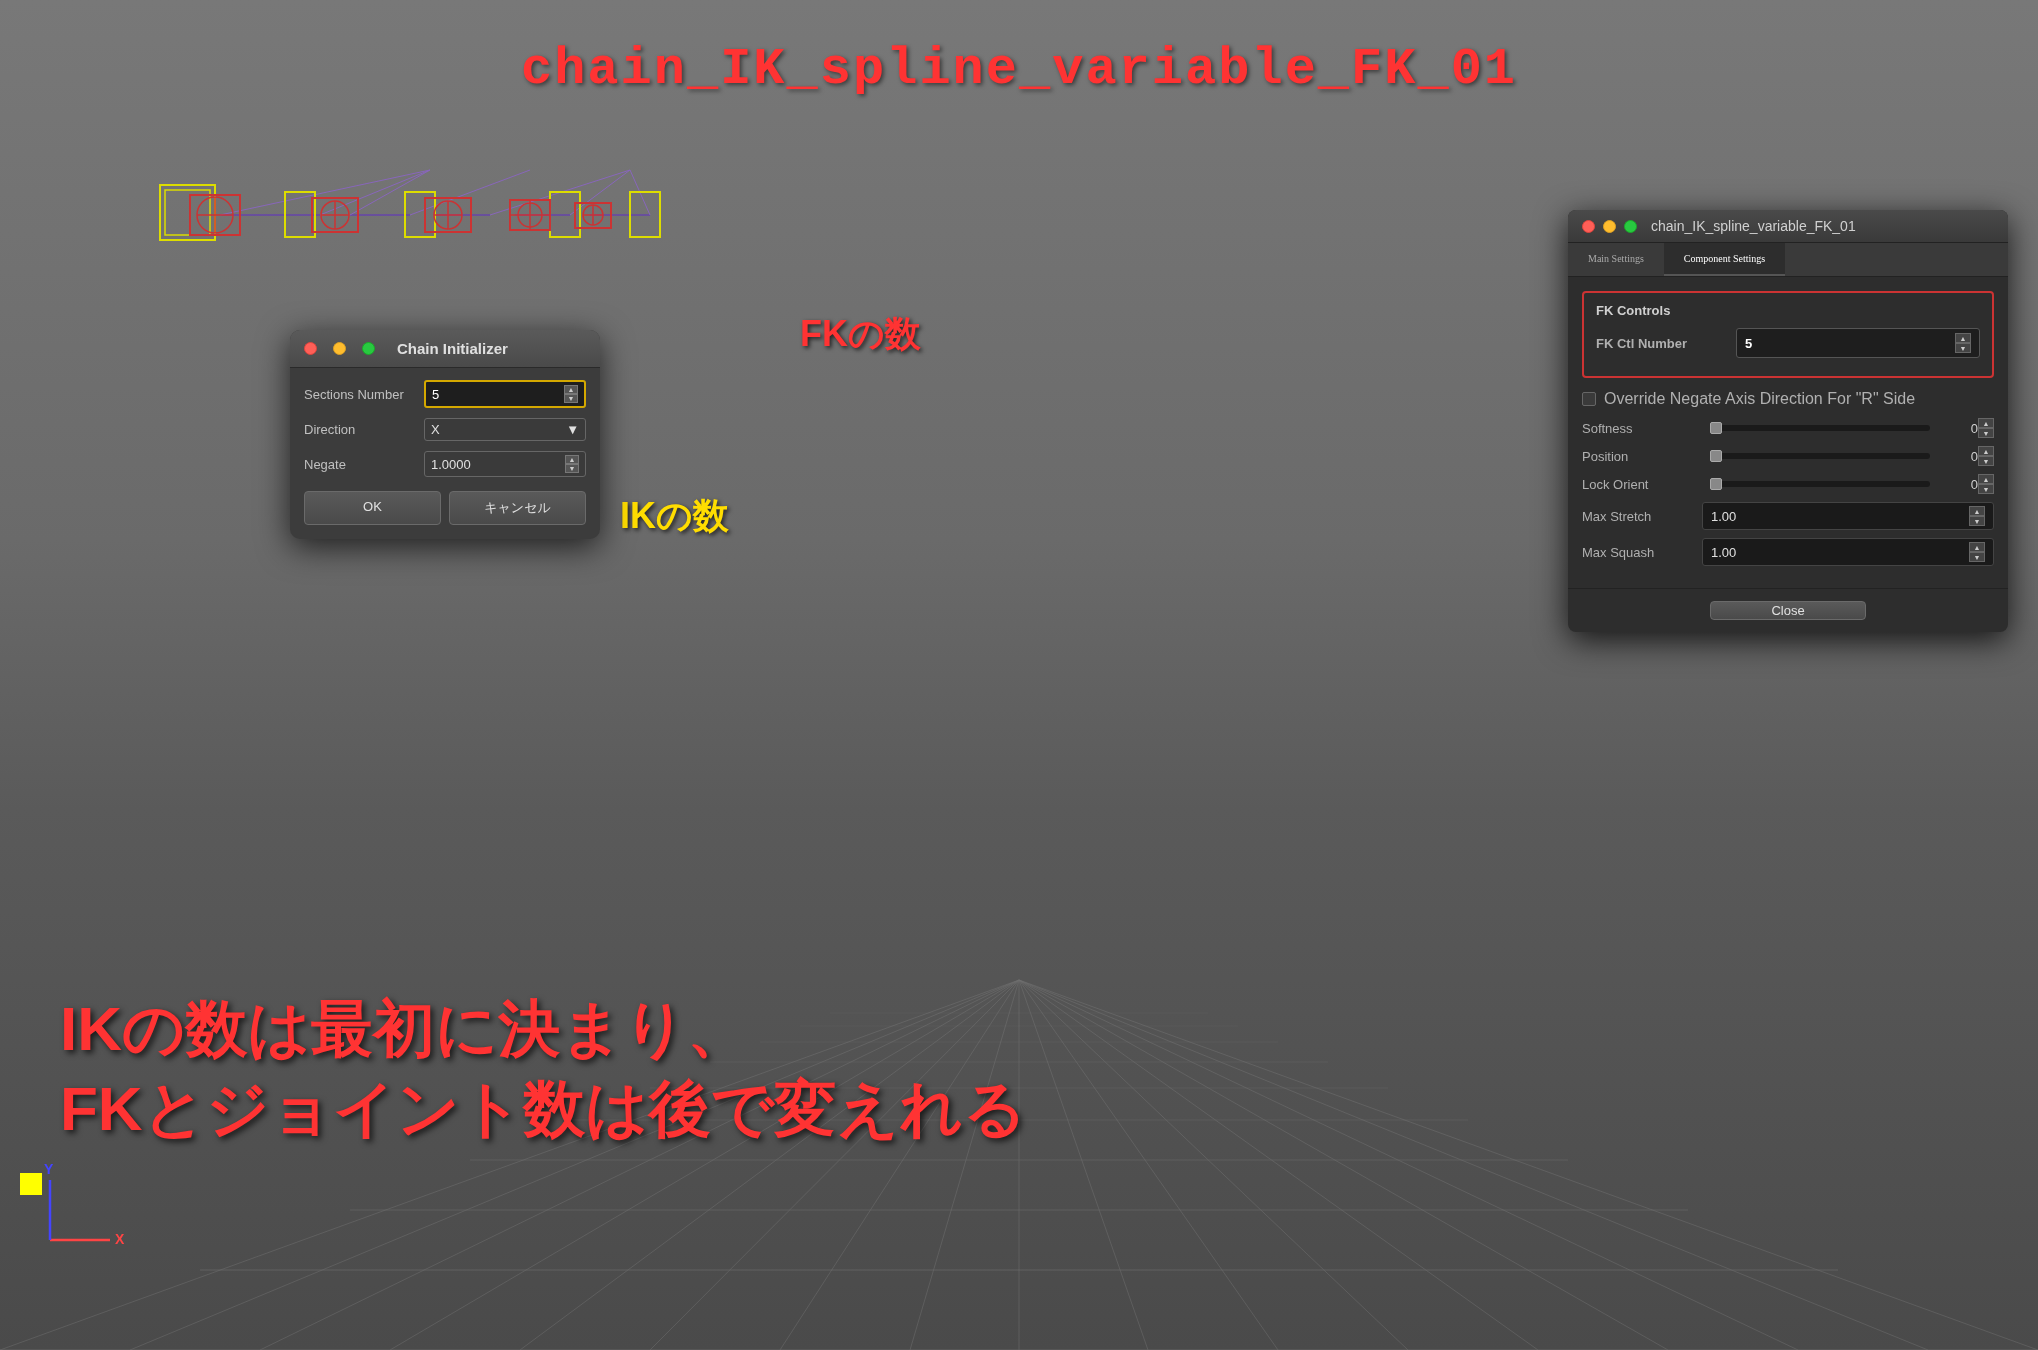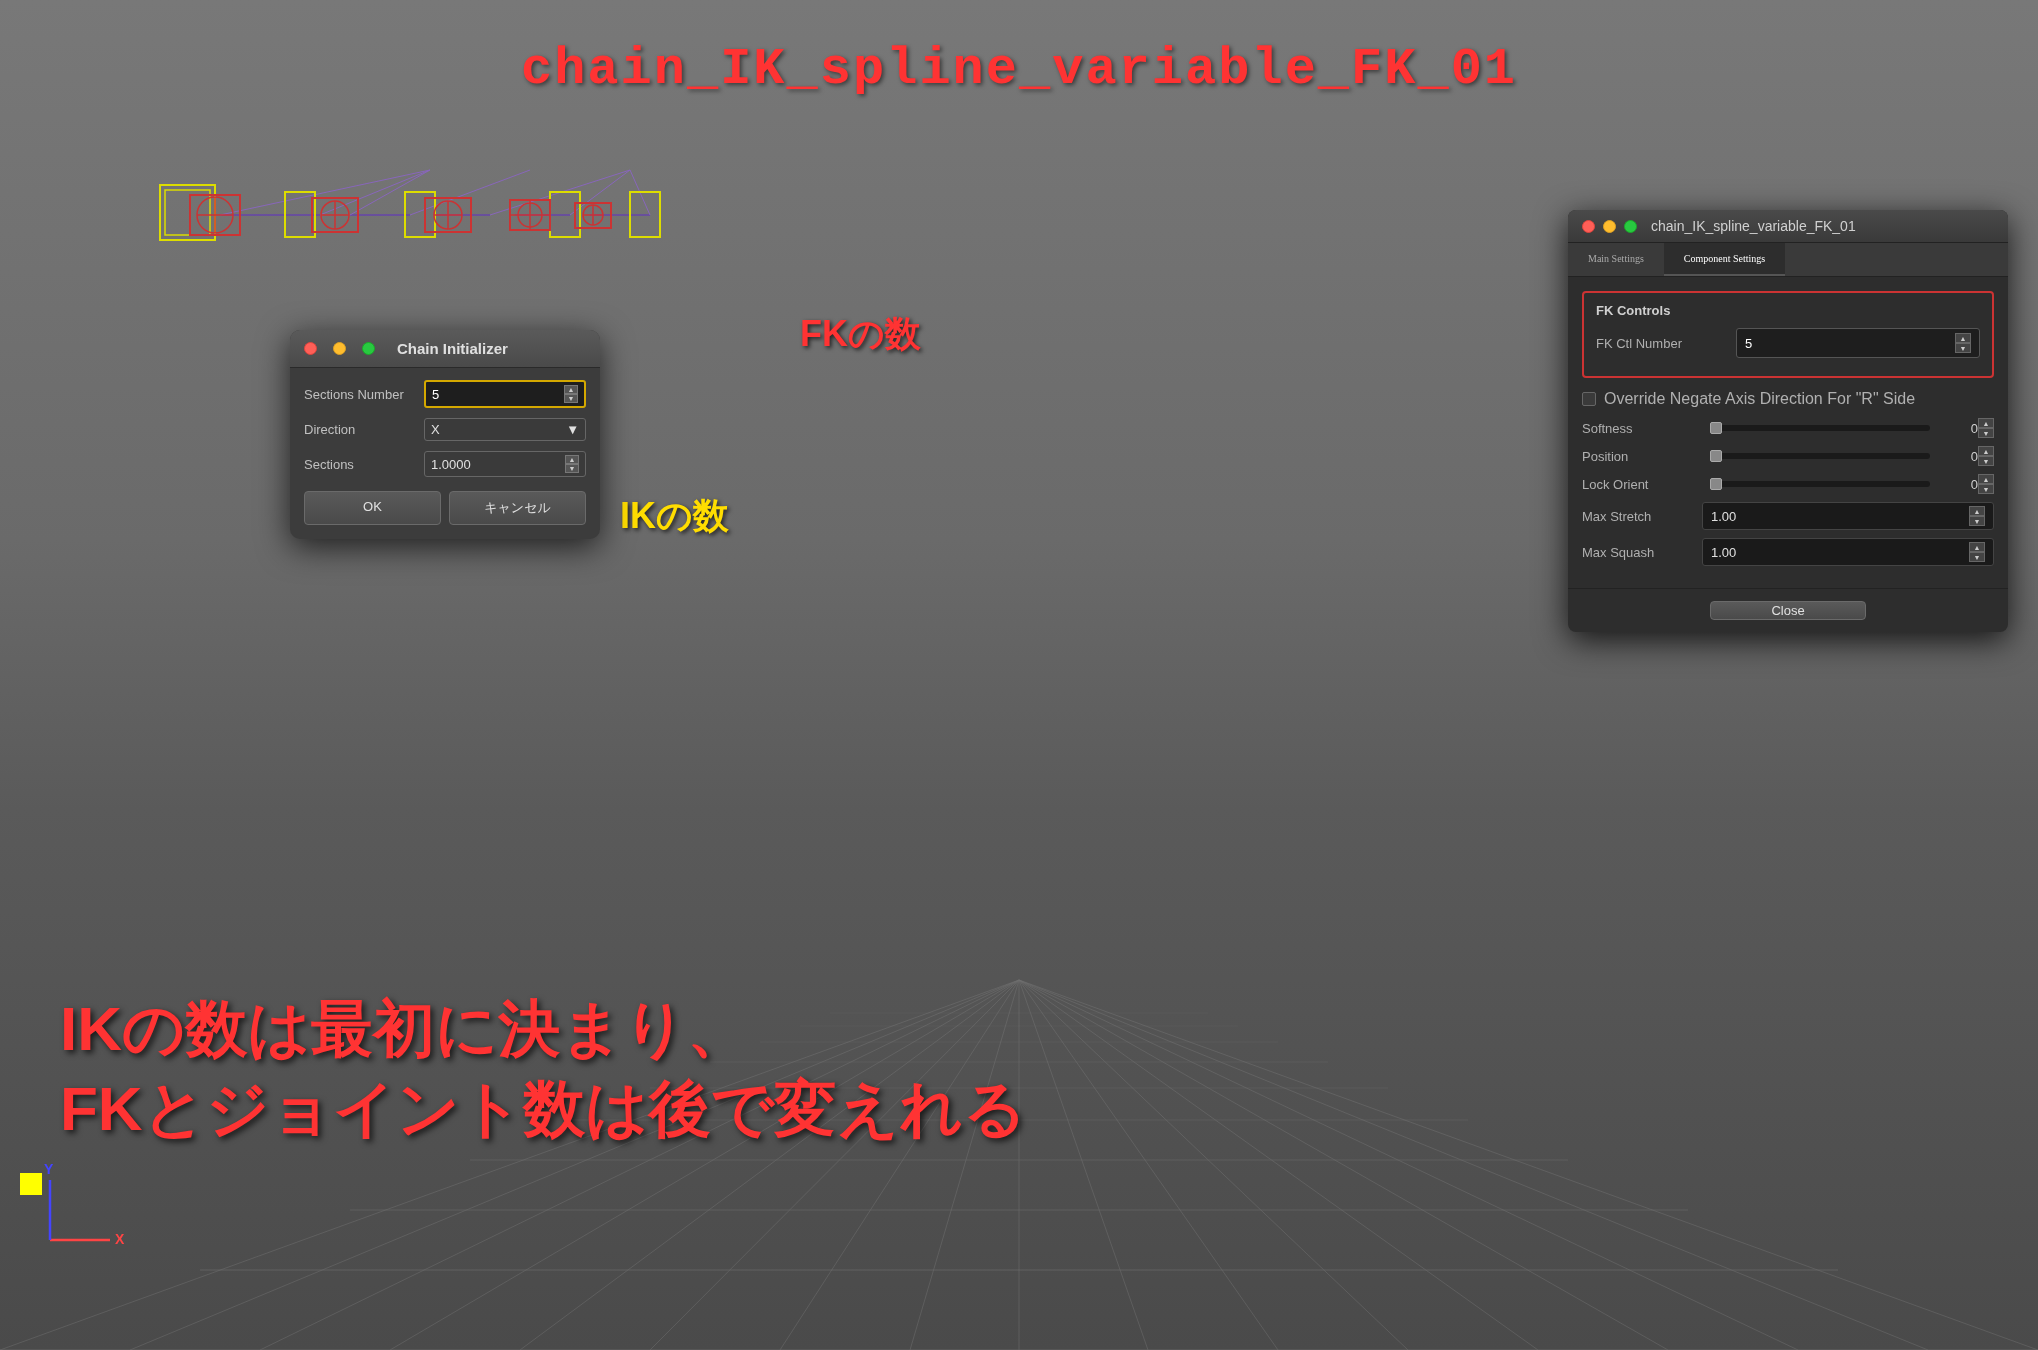--- a/index.html
+++ b/index.html
@@ -286,20 +286,21 @@
       font-size: 13px;
       font-weight: 600;
       color: #d0d0d0;
       margin-bottom: 10px;
     }
 
     .panel-row {
       display: flex;
       align-items: center;
       margin-bottom: 8px;
+      font-weight: bold;
     }
 
     .panel-row-label {
       font-size: 13px;
       color: #b0b0b0;
       width: 140px;
       flex-shrink: 0;
     }
 
     .panel-input {
@@ -616,21 +617,21 @@
 
     <div class="chain-field">
       <span class="chain-field-label">Direction</span>
       <div class="chain-field-select">
         <span>X</span>
         <span>▼</span>
       </div>
     </div>
 
     <div class="chain-field">
-      <span class="chain-field-label">Sections</span>
+      <span class="chain-field-label">Negate</span>
       <div class="chain-field-number">
         <span>1.0000</span>
         <div class="chain-spinner">
           <div class="spinner-btn">▲</div>
           <div class="spinner-btn">▼</div>
         </div>
       </div>
     </div>
 
     <div class="chain-buttons">

